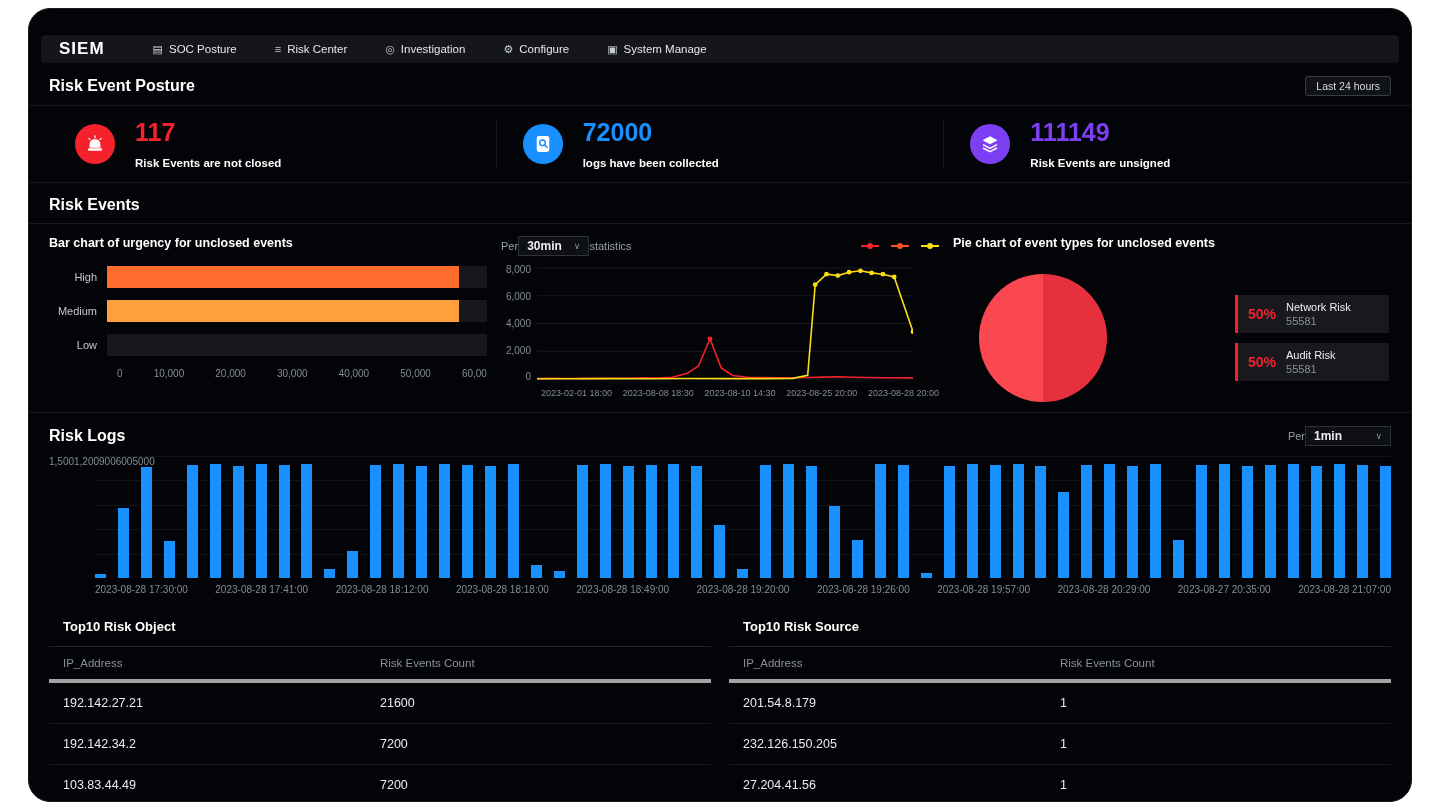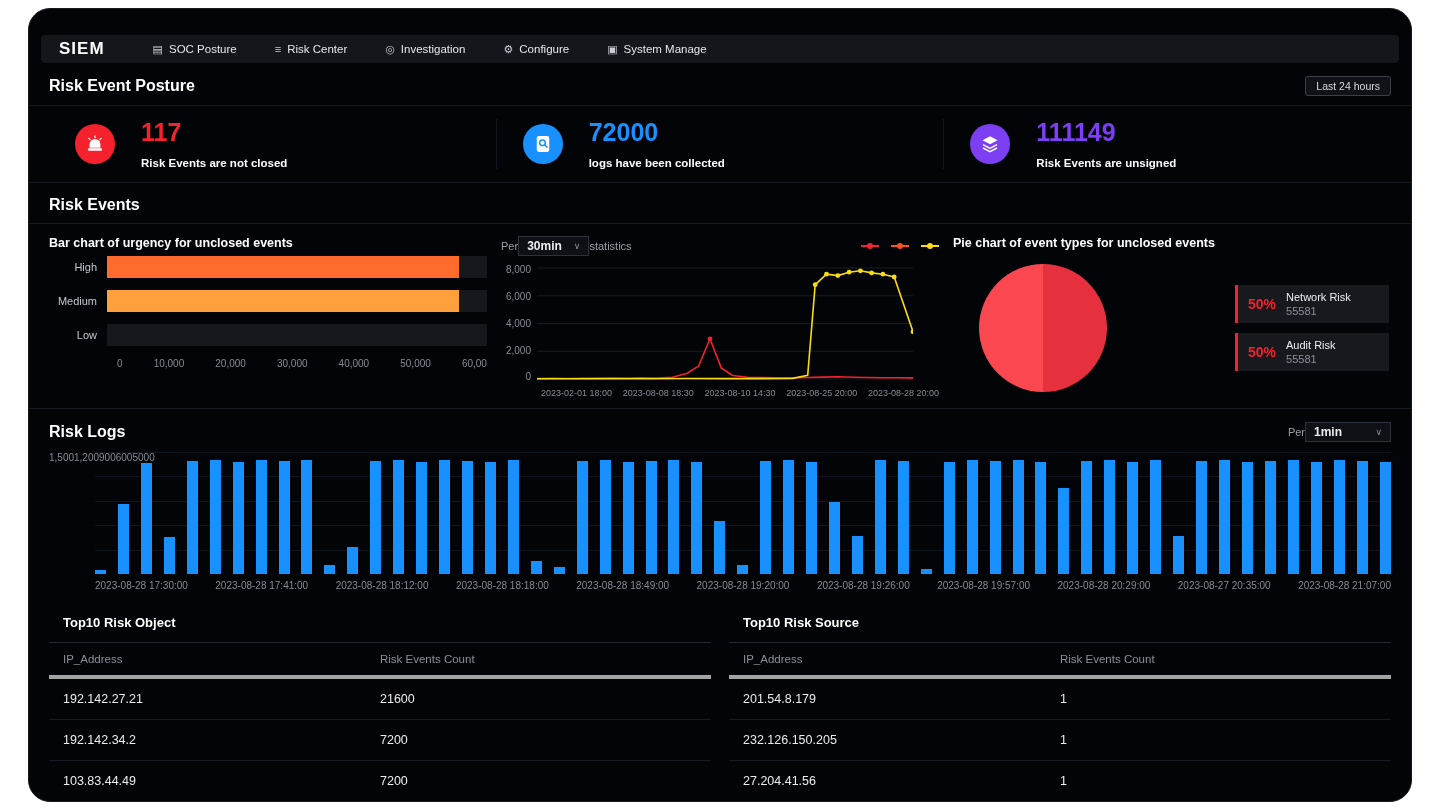--- a/index.html
+++ b/index.html
@@ -17,30 +17,30 @@
 
   
   .section-head { display:flex; justify-content:space-between; align-items:center;
                   padding:13px 20px 9px; border-bottom:1px solid #15181e; }
   .h1 { color:#fff; font-size:16px; font-weight:700; }
   .time-btn { background:#101218; color:#d8dbe1; border:1px solid #3a3e47; border-radius:3px;
               font-size:10.5px; padding:3px 10px; font-family:inherit; cursor:pointer; }
 
   
   .stats-row { display:flex; padding:13px 20px; border-bottom:1px solid #15181e; }
-  .stat { flex:1; display:flex; align-items:center; gap:26px; padding-left:26px; }
+  .stat { flex:1; display:flex; align-items:center; gap:20px; padding-left:26px; }
   .stat + .stat { border-left:1px solid #14171d; }
   .stat-icon { width:40px; height:40px; border-radius:50%; display:flex; align-items:center; justify-content:center; flex:none; }
   .stat-num { font-size:25px; font-weight:700; line-height:1.05; }
   .stat-label { color:#fff; font-size:11.5px; font-weight:700; margin-top:12px; }
 
   
   .charts-row { display:flex; gap:14px; padding:12px 20px 10px; border-bottom:1px solid #15181e; }
   .chart-panel { flex:1; min-width:0; }
-  .chart-title { color:#fff; font-size:12.5px; font-weight:700; }
+  .chart-title { color:#fff; font-size:12.5px; font-weight:700; margin-bottom:10px; }
 
   
   .u-row { display:flex; align-items:center; height:34px; }
   .u-label { width:58px; text-align:right; padding-right:10px; color:#c3c7ce; font-size:11px; flex:none; }
   .u-track { flex:1; height:22px; background:#16181e; position:relative; overflow:hidden; }
   .u-fill { position:absolute; left:0; top:0; bottom:0; }
   .u-ticks { display:flex; justify-content:space-between; margin-left:68px; margin-top:6px;
              color:#868b94; font-size:10px; overflow:hidden; }
 
   

